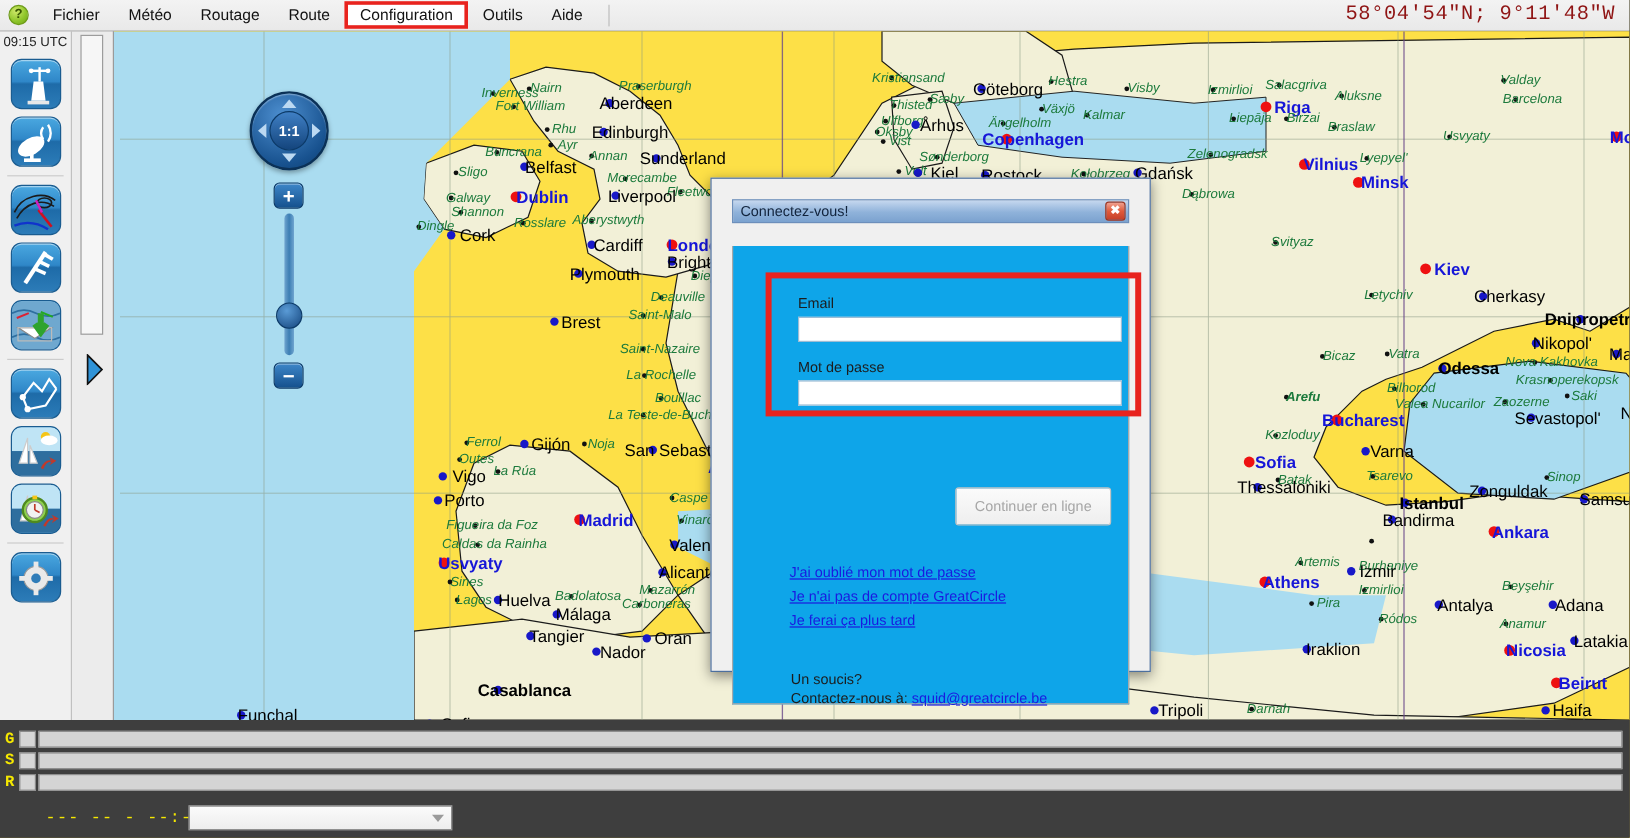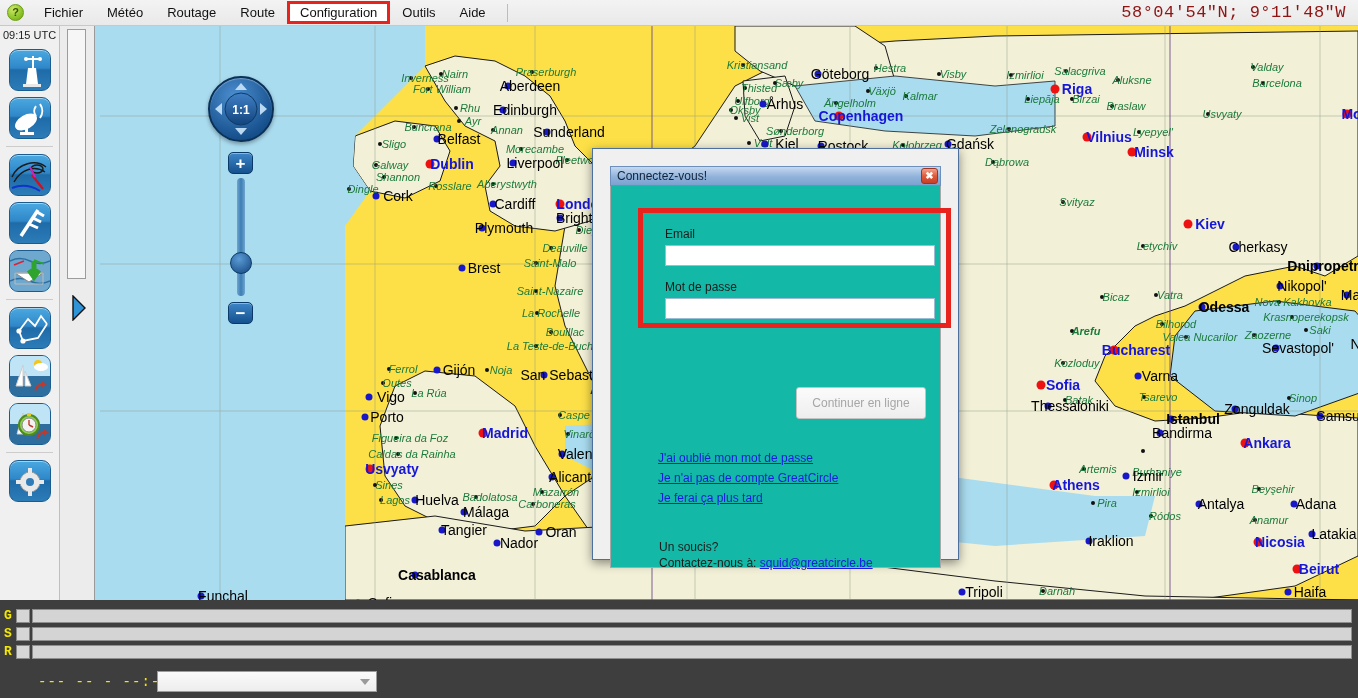--- a/index.html
+++ b/index.html
@@ -155,22 +155,22 @@
   #dlg-title { font-size: 12px; color: #11233c; padding-left: 6px; }
   #dlg-close {
     position: absolute; right: 2px; top: 1px; width: 17px; height: 16px;
     border-radius: 3px;
     background: linear-gradient(#f0a08f, #e05a3a 50%, #c5402a);
     border: 1px solid #9e3520;
     color: #fff; font-size: 10px; font-weight: bold;
     display: flex; align-items: center; justify-content: center; line-height: 1;
   }
   #dlg-body {
-    position: relative; height: 382px; background: #14b8a6;
-    border: 1px solid #a8a8a8; border-top: none;
+    position: relative; height: 382px; background: #0ea5e9;
+    border: 1px solid #a8a8a8; border-top: none; margin-top: 19px;
   }
   #cred-box {
     position: absolute; left: 27px; top: 22px; width: 313px; height: 120px;
     border: 5px solid #e8231e;
   }
   .fld-label { font-size: 12px; color: #1c1c1c; }
   .fld-input {
     width: 270px; height: 21px; background: #fff;
     border: 1px solid #9dbcd4; margin-top: 4px;
     font-size: 12px; padding: 0 4px; color: #111;

